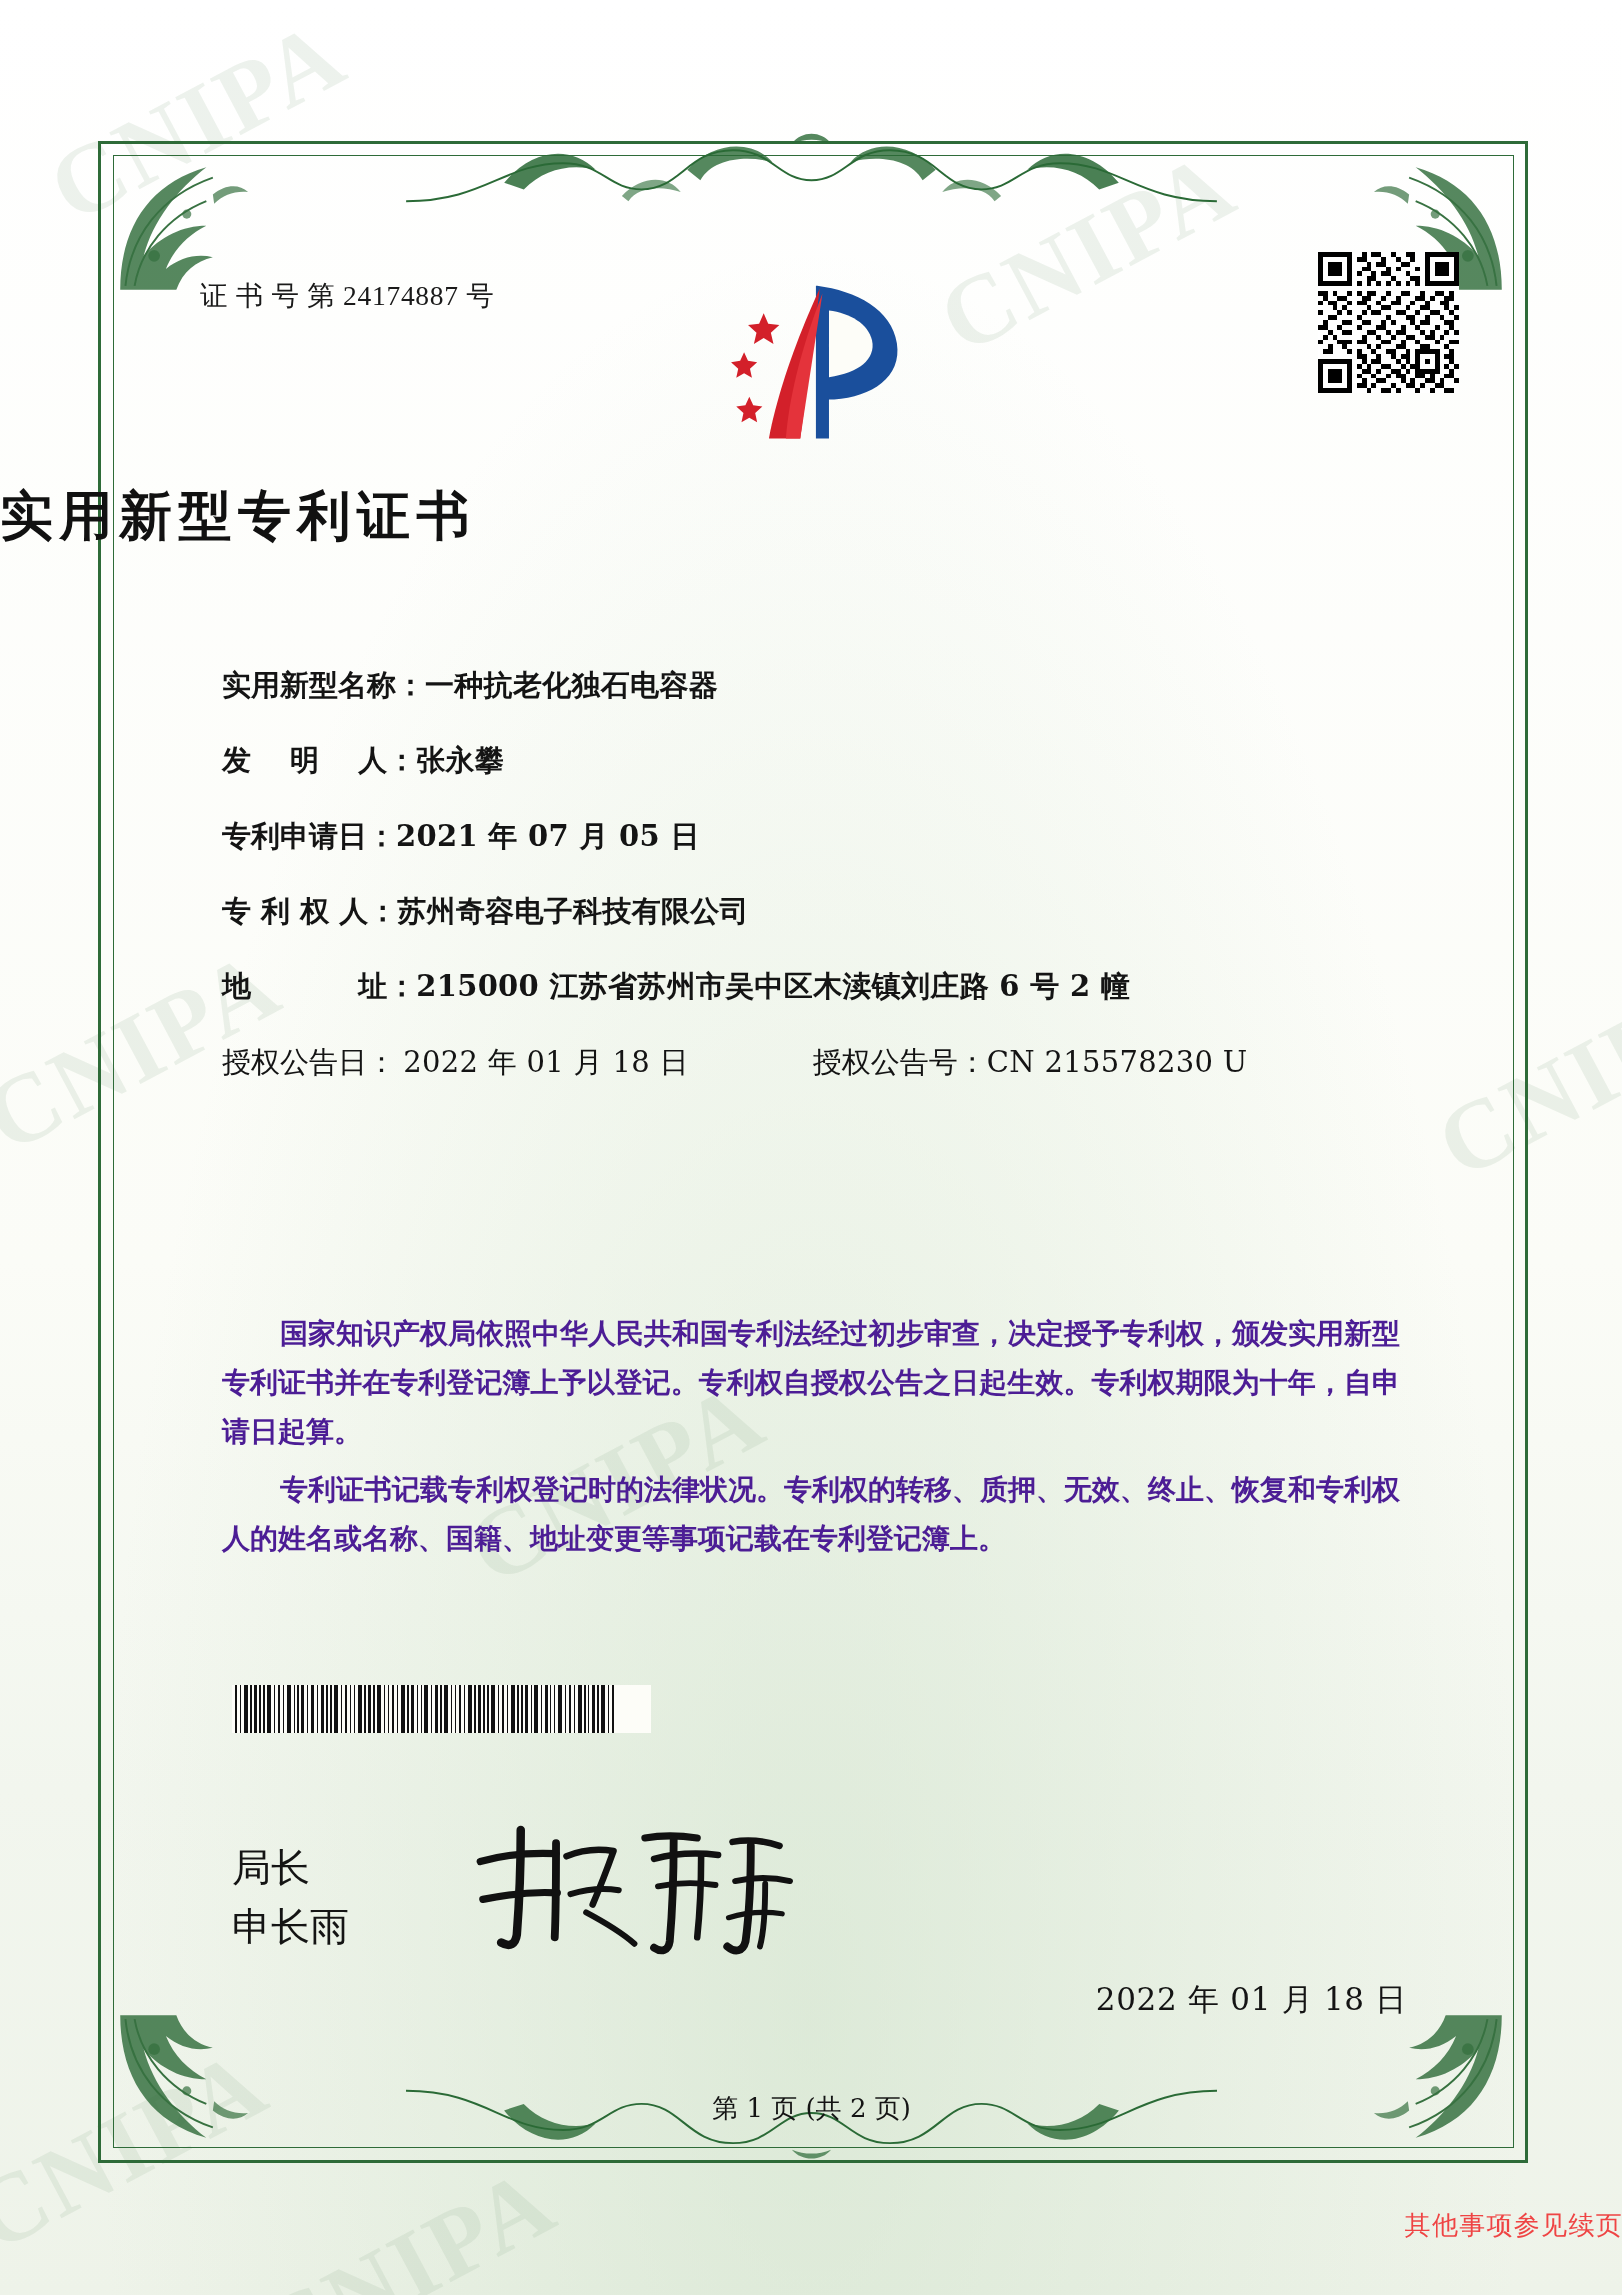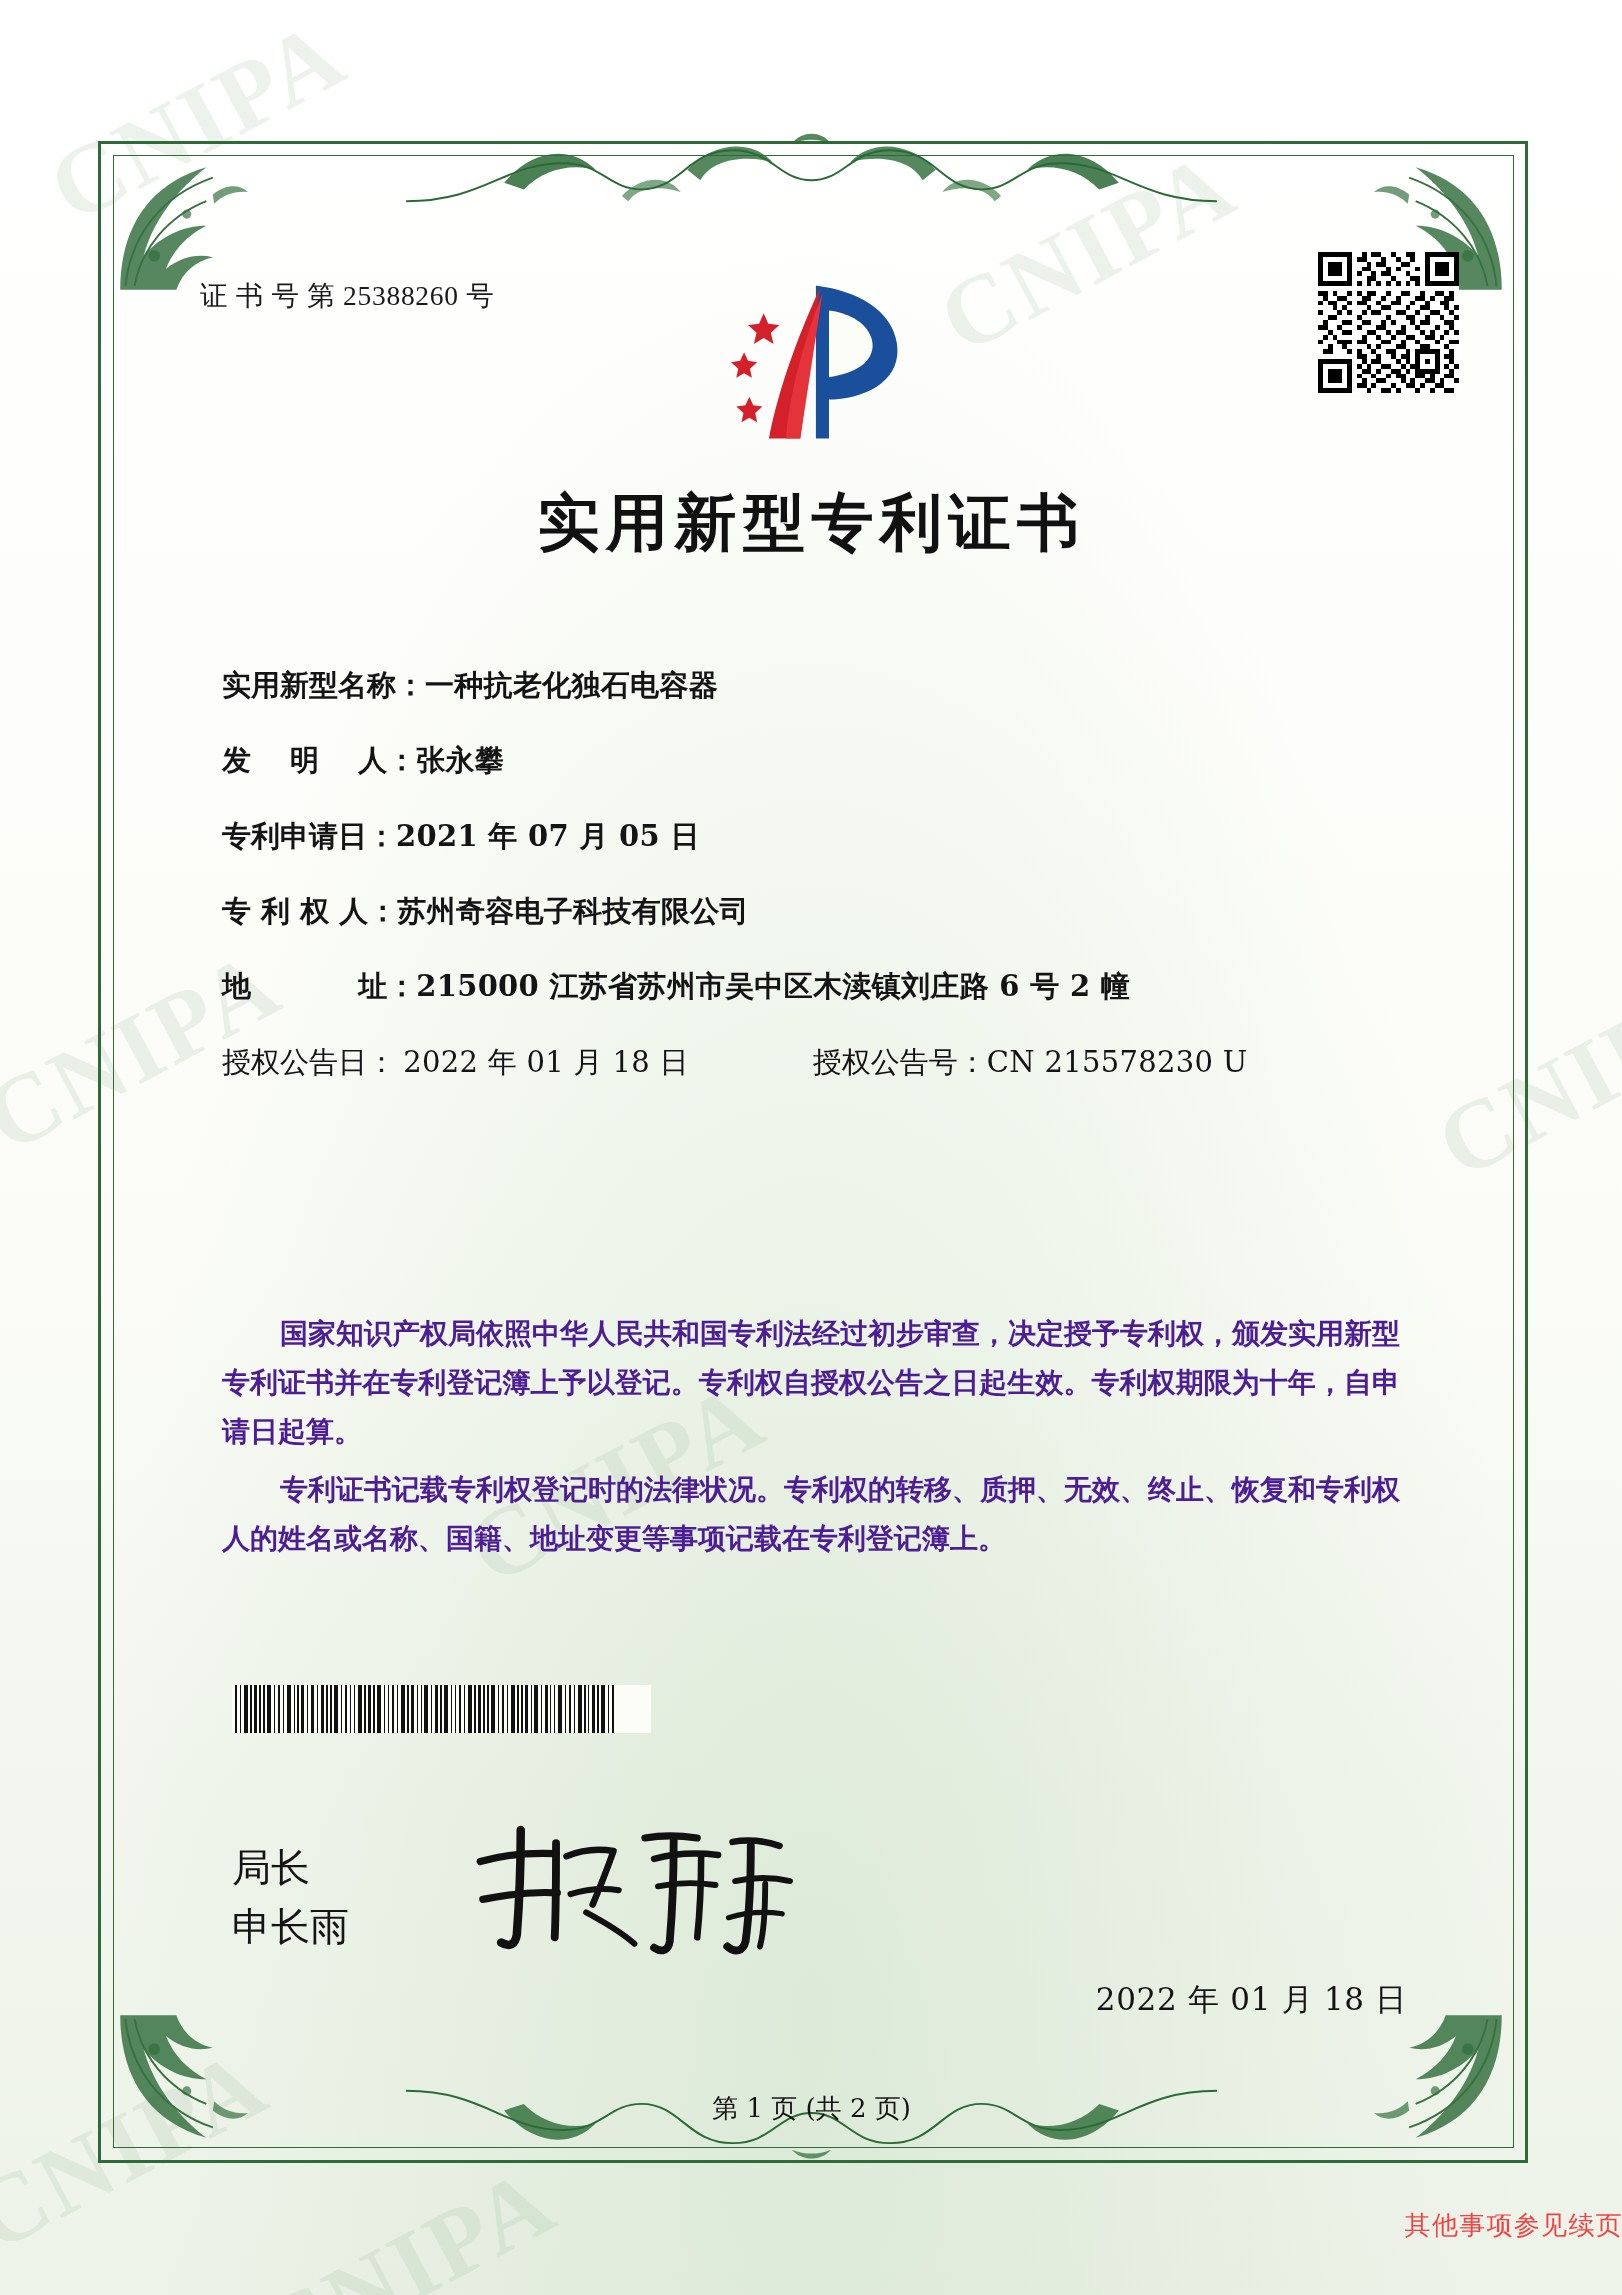--- a/index.html
+++ b/index.html
@@ -109,22 +109,22 @@
     transform: translateX(-50%);
     width: 222px;
     height: 190px;
   }
   .emblem svg { width: 100%; height: 100%; display: block; }
 
   .doc-title {
     position: absolute;
     left: 0; right: 0;
     top: 481px;
-    text-align: center;
-    font-size: 62px;
+    text-align: left;
+    font-size: 53px;
     font-weight: 700;
     letter-spacing: 6.5px;
     color: #111;
     font-family: "DejaVu Serif", serif;
   }
 
   
   .fields {
     position: absolute;
     left: 222px;
@@ -319,21 +319,21 @@
     <svg viewBox="0 0 210 210" fill="none" stroke="currentColor" stroke-width="3">
       <path d="M8 202 C8 110 50 40 140 14 C96 48 58 96 44 150 C70 120 104 104 140 104 C112 118 90 140 78 170 C100 152 126 146 150 152 C124 158 104 174 94 202 Z" fill="currentColor" stroke="none" opacity="0.85"></path>
       <path d="M16 196 C24 120 70 58 150 30"></path>
       <path d="M30 196 C40 140 80 90 140 66"></path>
       <circle cx="60" cy="150" r="9" fill="currentColor" stroke="none" opacity="0.8"></circle>
       <circle cx="110" cy="86" r="7" fill="currentColor" stroke="none" opacity="0.7"></circle>
       <path d="M150 56 C170 40 190 40 204 52 C184 50 166 56 152 70 Z" fill="currentColor" stroke="none" opacity="0.7"></path>
     </svg>
   </div>
 
-  <div class="cert-no">证 书 号 第 25388260 号</div>
+  <div class="cert-no">证 书 号 第 24174887 号</div>
 
   <div class="qr">
     <svg viewBox="0 0 29 29" shape-rendering="crispEdges">
       <rect width="29" height="29" fill="#fff"></rect>
       <g fill="#000">
 
         <rect x="0" y="0" width="7" height="1"></rect>
           <rect x="0" y="6" width="7" height="1"></rect>
         <rect x="0" y="0" width="1" height="7"></rect>
           <rect x="6" y="0" width="1" height="7"></rect>

